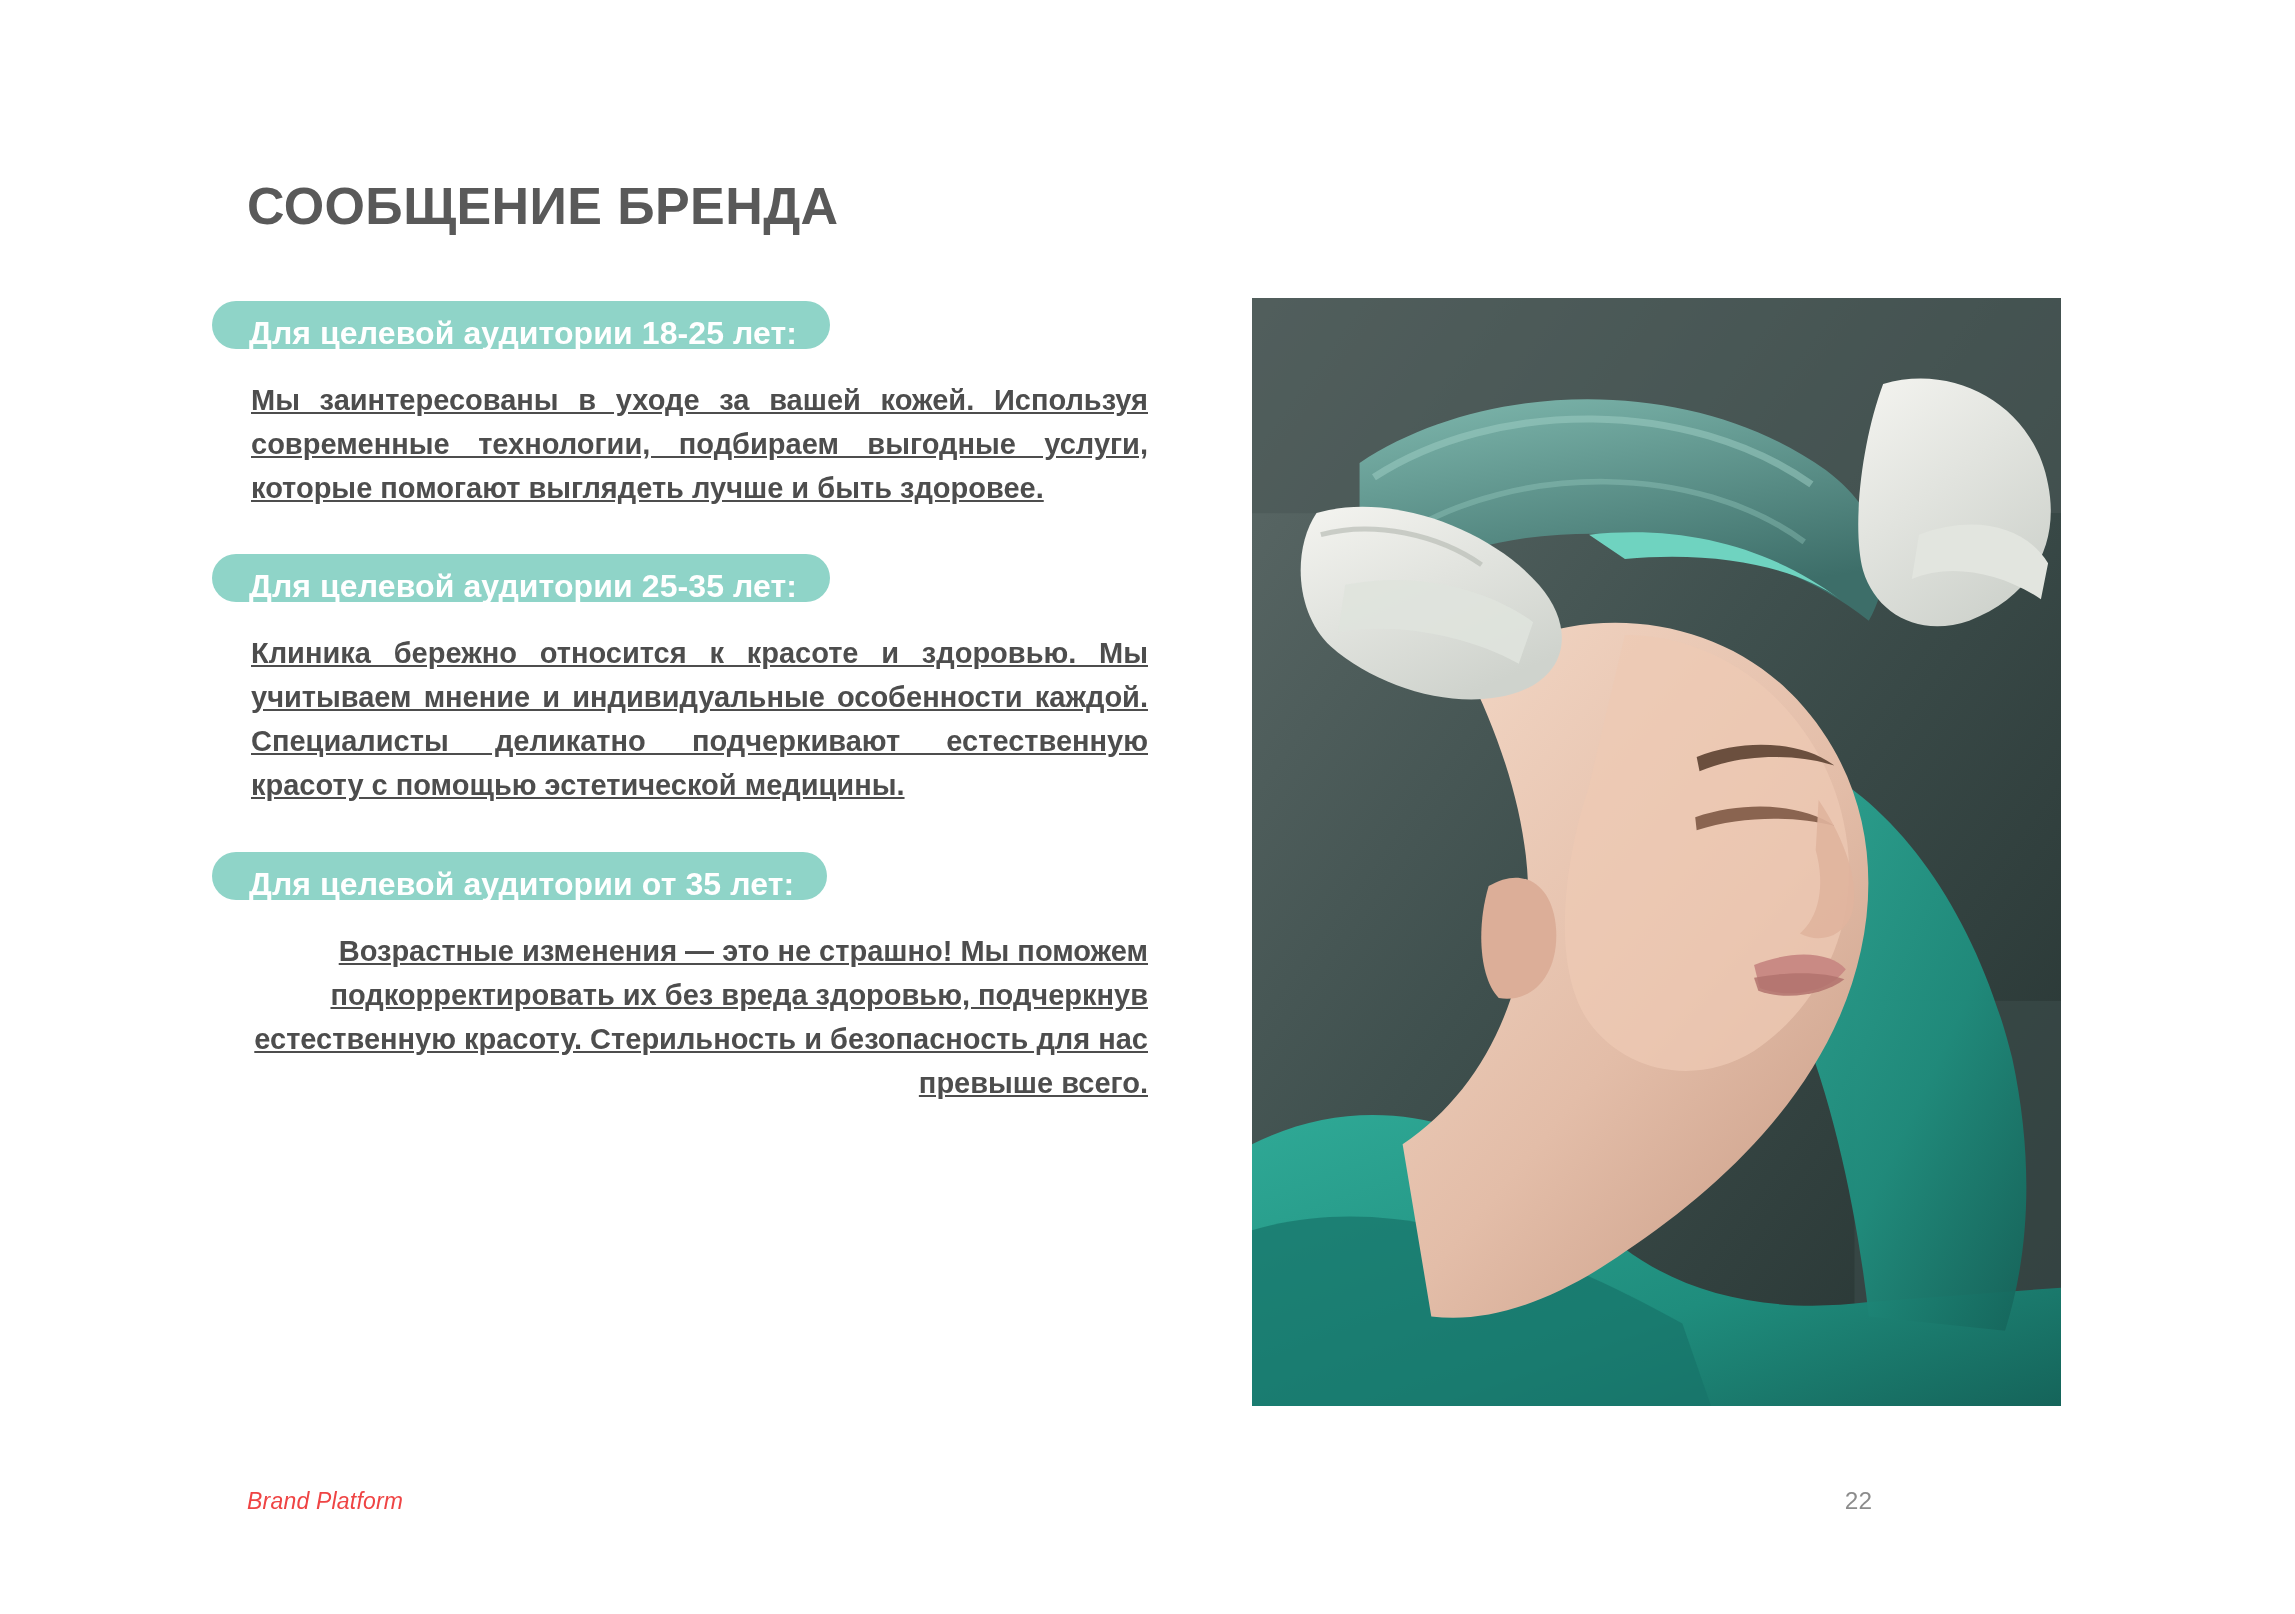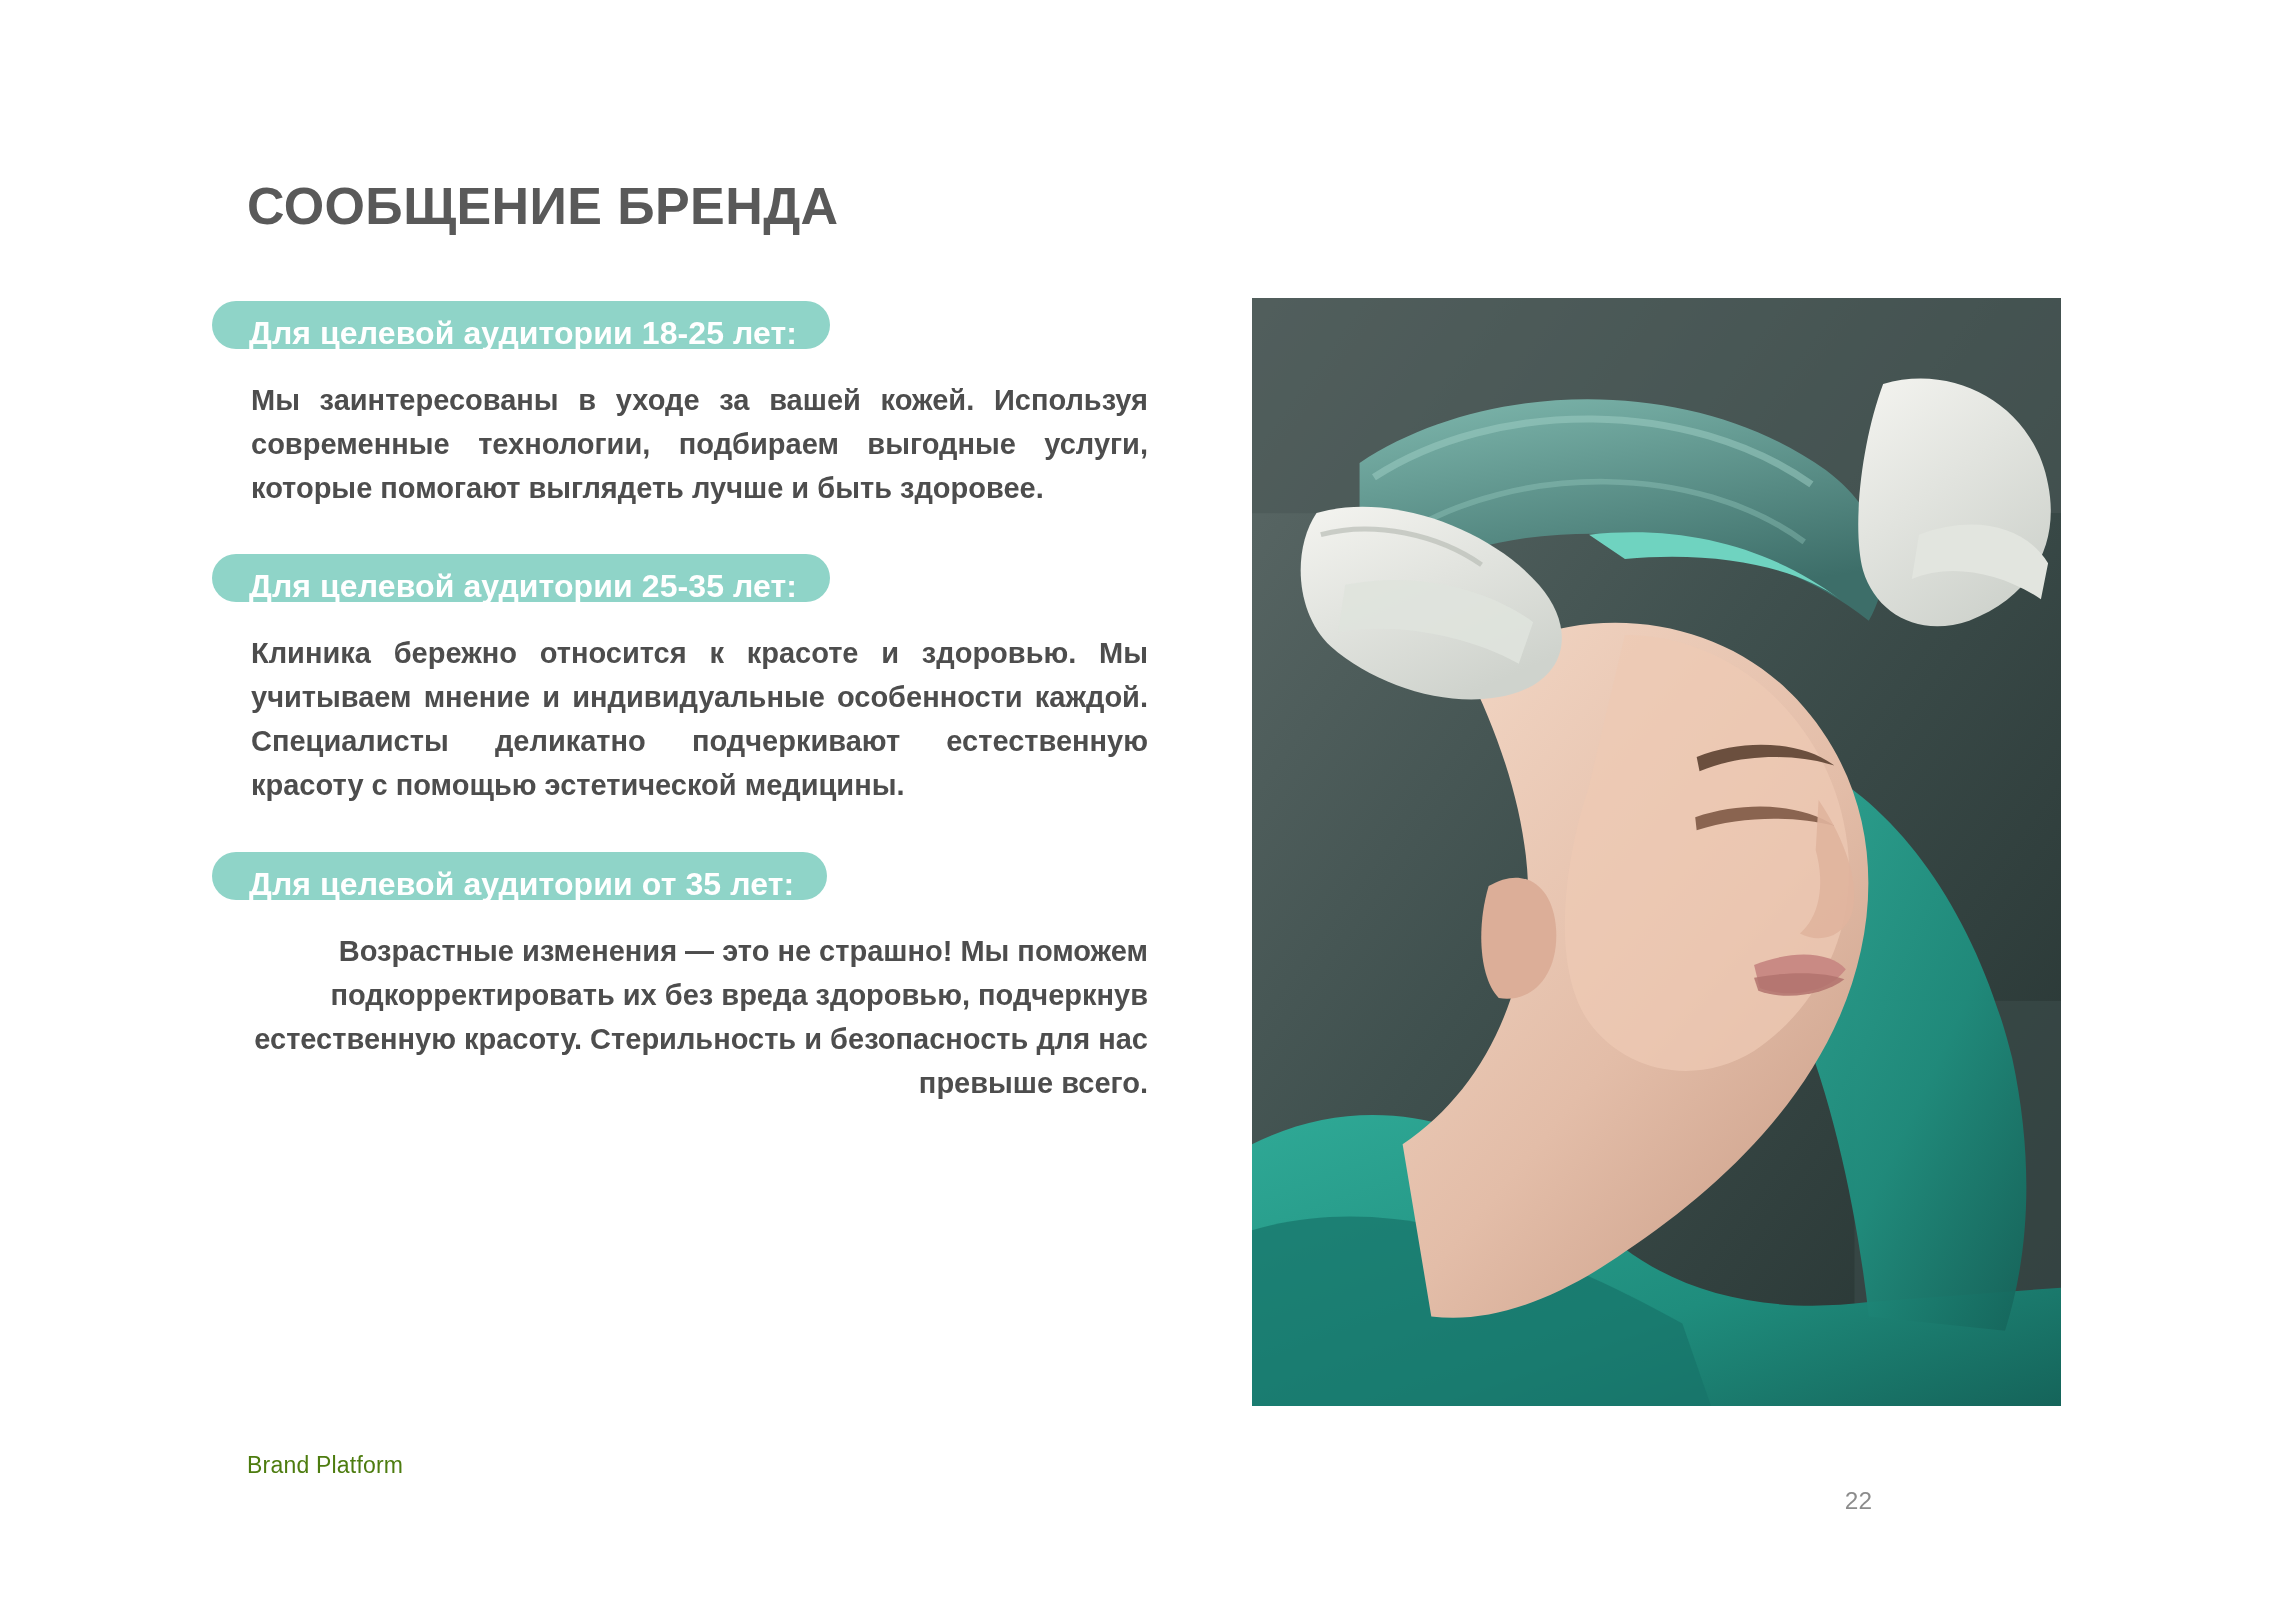--- a/index.html
+++ b/index.html
@@ -61,20 +61,21 @@
 
   .paragraph {
     margin: 29px 0 0 39px;
     width: 897px;
     font-size: 29px;
     font-weight: 700;
     line-height: 1.52;
     color: #4d4d4d;
     text-align: justify;
     text-justify: inter-word;
+    text-decoration: underline;
   }
   .paragraph.nojustify {
     text-align: right;
   }
 
   
   .photo {
     position: absolute;
     left: 1252px;
     top: 298px;
@@ -82,24 +83,25 @@
     height: 1108px;
     overflow: hidden;
     background: #2f4f4a;
   }
   .photo svg { display: block; width: 100%; height: 100%; }
 
   
   .footer-left {
     position: absolute;
     left: 247px;
-    top: 1452px;
+    top: 1488px;
     font-size: 23px;
-    color: #4d7c0f;
+    color: #ef4444;
     letter-spacing: 0.2px;
+    font-style: italic;
   }
   .footer-right {
     position: absolute;
     right: 233px;
     top: 1487px;
     font-size: 24.4px;
     color: #8c8c8c;
   }
 </style>
 </head>

